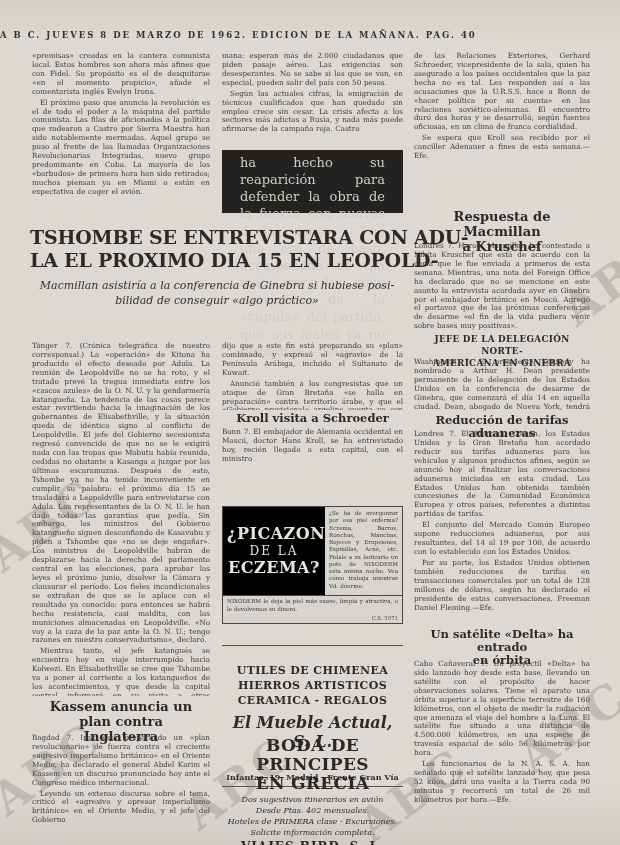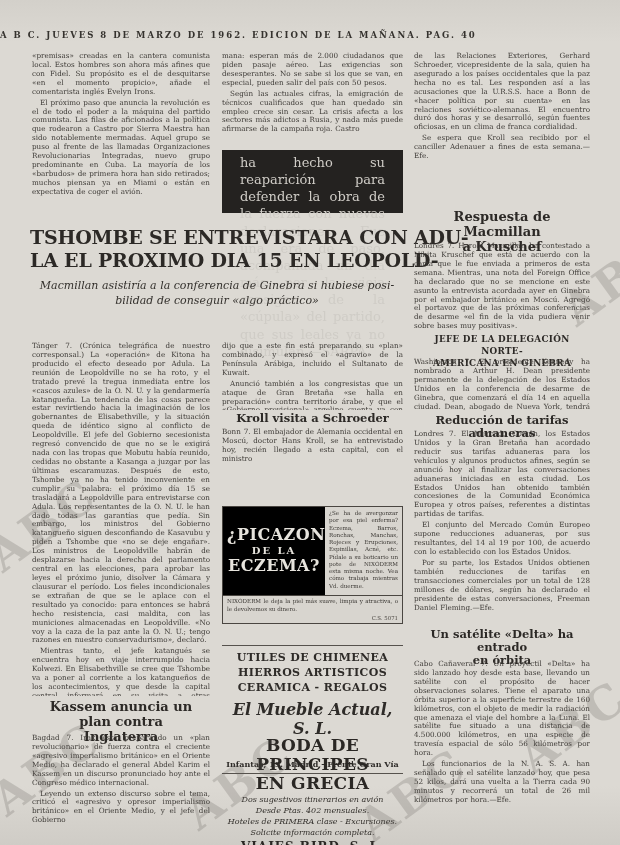--- a/index.html
+++ b/index.html
@@ -33,26 +33,26 @@
   .wm {
     position: absolute; font-weight: bold; font-size: 46px; letter-spacing: 3px;
     color: rgba(90,88,84,0.22); transform: rotate(-36deg); pointer-events: none; z-index: 5;
     font-family: "DejaVu Serif", serif;
   }
   
   .ecz { position: absolute; left: 222px; top: 506px; width: 181px; height: 118px; border: 1px solid #4a4641; background: #d8d5cf; display: flex; flex-direction: column; }
   .ecz-row { display: flex; flex: 1; min-height: 0; }
   .ecz-black { width: 102px; background: #000000; color: #e7e4dd; display: flex; flex-direction: column; justify-content: center; text-align: center; padding: 4px; }
   .ecz-t1 { font-size: 16px; font-weight: bold; line-height: 1.05; letter-spacing: 0.5px; }
-  .ecz-t2 { font-size: 10px; font-weight: bold; line-height: 1.4; letter-spacing: 2px; }
+  .ecz-t2 { font-size: 12px; font-weight: normal; line-height: 1.4; letter-spacing: 2px; }
   .ecz-side { flex: 1; padding: 3px 4px; font-size: 5.6px; line-height: 1.3; text-align: justify; color:#3a3733; }
   .ecz-bottom { border-top: 1px solid #4a4641; padding: 2px 4px; font-size: 5.6px; line-height: 1.3; text-align: justify; color:#3a3733; }
   .ecz-ref { text-align: right; font-size: 5.4px; padding: 0 4px 2px 0; color:#4a4641; }
   
-  .utiles { position: absolute; left: 222px; top: 645px; width: 181px; text-align: center; border-top: 1px solid #56524d; padding-top: 5px; }
+  .utiles { position: absolute; left: 222px; top: 645px; width: 181px; text-align: center; border-top: 1px solid #56524d; padding-top: 18px; }
   .ut-line { font-size: 11px; font-weight: bold; letter-spacing: 0.4px; line-height: 1.35; color:#2e2b28; }
   .logo-script { font-size: 16px; font-style: italic; font-weight: bold; margin-top: 4px; color:#2e2b28; }
   .ut-addr { font-size: 8px; font-weight: bold; margin-top: 21px; padding-bottom: 4px; border-bottom: 1px solid #56524d; color:#2e2b28; }
   
   .boda { position: absolute; left: 222px; top: 736px; width: 181px; text-align: center; }
   .boda-t { font-size: 17px; font-weight: bold; line-height: 1.12; letter-spacing: 0.3px; color:#2a2724; }
   .boda-line { font-size: 8px; font-style: italic; margin-top: 1.5px; line-height: 1.2; color:#33302c; }
   .boda-agency { font-size: 12px; font-weight: bold; margin-top: 2.5px; letter-spacing: 1px; color:#2a2724; }
 </style>
 </head>

